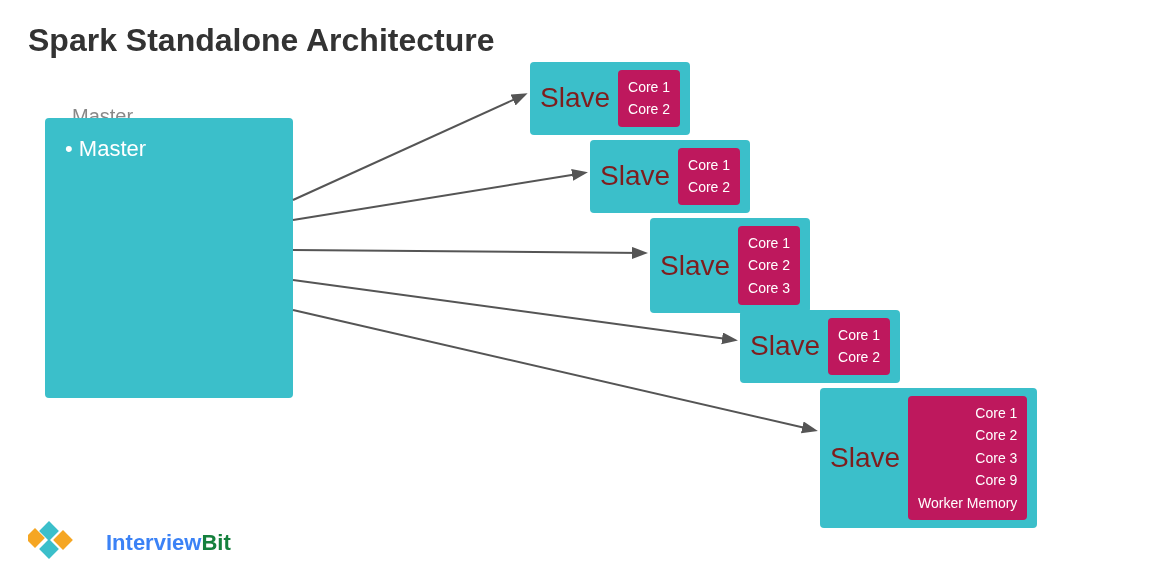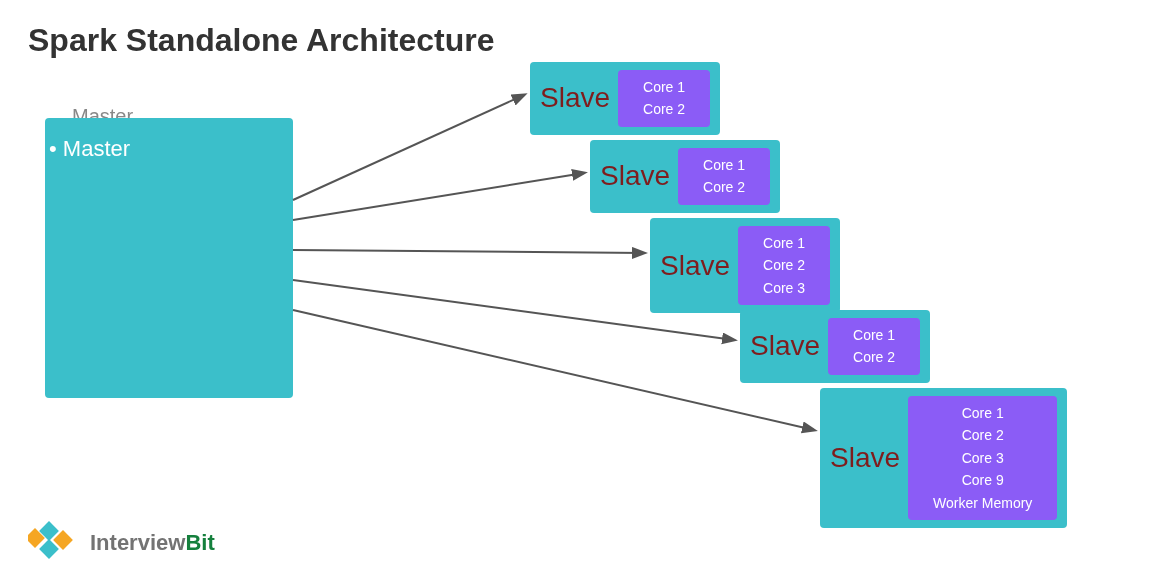--- a/index.html
+++ b/index.html
@@ -31,21 +31,21 @@
     }
 
     .master-box {
       position: absolute;
       top: 118px;
       left: 45px;
       width: 248px;
       height: 280px;
       background: #3bbfca;
       border-radius: 4px;
-      padding: 18px 4px;
+      padding: 18px 20px;
     }
 
     .master-box .item {
       font-size: 22px;
       color: #fff;
       margin-bottom: 22px;
     }
 
     
     .slave-node {
@@ -59,24 +59,24 @@
 
     .slave-label {
       font-size: 28px;
       color: #7f1d1d;
       margin-right: 8px;
       white-space: nowrap;
       text-align: center;
     }
 
     .cores-box {
-      background: #8b5cf6;
+      background: #be185d;
       border-radius: 4px;
-      padding: 6px 25px;
-      text-align: center;
+      padding: 6px 10px;
+      text-align: right;
     }
 
     .cores-box .core-item {
       font-size: 14px;
       color: #fff;
       line-height: 1.6;
     }
 
     
     .arrows-svg {
@@ -187,15 +187,15 @@
 
 <div class="logo-area">
   <svg class="logo-diamonds" viewBox="0 0 52 46">
 
     <rect x="0" y="11" width="14" height="14" fill="#f5a623" transform="rotate(45 7 18)"></rect>
     <rect x="14" y="4" width="14" height="14" fill="#3bbfca" transform="rotate(45 21 11)"></rect>
     <rect x="14" y="22" width="14" height="14" fill="#3bbfca" transform="rotate(45 21 29)"></rect>
     <rect x="28" y="13" width="14" height="14" fill="#f5a623" transform="rotate(45 35 20)"></rect>
   </svg>
   <div class="logo-text">
-    <span style="color:#737373;">Interview</span><span style="color:#15803d; font-weight:bold;">Bit</span>
+    <span style="color:#3b82f6;margin-left:16px;">Interview</span><span style="color:#15803d; font-weight:bold;">Bit</span>
   </div>
 </div>
 
 </body></html>

